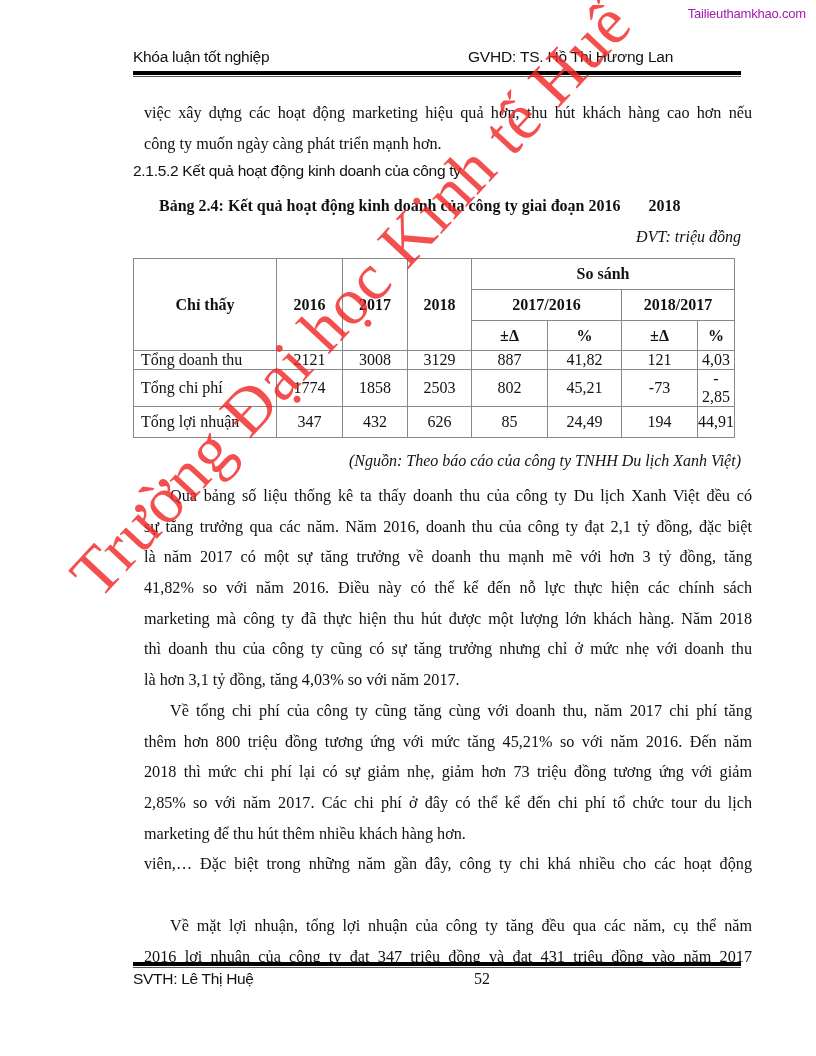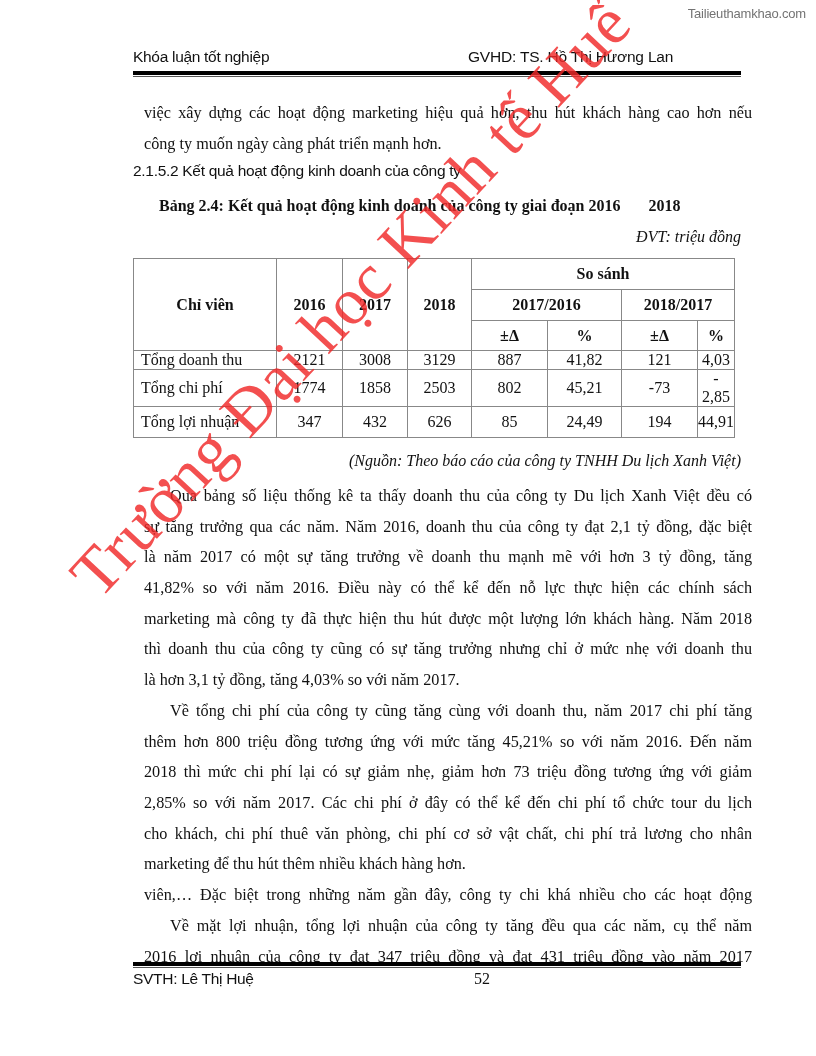--- a/index.html
+++ b/index.html
@@ -1,17 +1,17 @@
 <!DOCTYPE html>
 <html><head>
 <meta charset="utf-8">
 <style>
   html, body { margin: 0; padding: 0; background: #ffffff; }
   body { width: 816px; height: 1056px; position: relative; overflow: hidden; font-family: "Liberation Serif", serif; color: #111; }
-  .site-mark { position: absolute; top: 6px; right: 10px; font-family: "Liberation Sans", sans-serif; font-size: 13px; color: #737373; letter-spacing: -0.2px; }
+  .site-mark { position: absolute; top: 6px; right: 10px; font-family: "Liberation Sans", sans-serif; font-size: 13px; color: #a21caf; letter-spacing: -0.2px; }
   .hdr { position: absolute; left: 133px; width: 608px; top: 48px; height: 22px; font-family: "Liberation Sans", sans-serif; font-size: 15.5px; color: #111; }
   .hdr .l { position: absolute; left: 0; top: 0; letter-spacing: -0.3px; }
   .hdr .r { position: absolute; left: 335px; top: 0; letter-spacing: -0.2px; }
   .rule-top { position: absolute; left: 133px; width: 608px; top: 71px; height: 4px; background: #000; }
   .rule-top2 { position: absolute; left: 133px; width: 608px; top: 76px; height: 1px; background: #555; }
 
   .p { position: absolute; left: 144px; width: 608px; font-size: 16.2px; line-height: 30.7px; text-align: justify; }
   .p .ln { display: block; height: 30.7px; white-space: nowrap; text-align-last: justify; }
   .p .ln.last { text-align-last: left; }
   .p .ln.ind { padding-left: 26px; }
@@ -63,21 +63,21 @@
       <col style="width:66px">
       <col style="width:65px">
       <col style="width:64px">
     <col style="width:76px">
       <col style="width:74px">
       <col style="width:76px">
       <col style="width:36px;">
   </colgroup>
   <tbody>
       <tr style="height:31px;">
-    <td class="b" rowspan="3">Chỉ viên</td>
+    <td class="b" rowspan="3">Chỉ thấy</td>
     <td class="b" rowspan="3">2016</td>
     <td class="b" rowspan="3">2017</td>
     <td class="b" rowspan="3">2018</td>
     <td class="b" colspan="4">So sánh</td>
   </tr>
   <tr style="height:31px;">
     <td class="b" colspan="2">2017/2016</td>
     <td class="b" colspan="2">2018/2017</td>
   </tr>
   <tr style="height:30px;">
@@ -129,21 +129,20 @@
   <span class="ln">marketing mà công ty đã thực hiện thu hút được một lượng lớn khách hàng. Năm 2018</span>
   <span class="ln">thì doanh thu của công ty cũng có sự tăng trưởng nhưng chỉ ở mức nhẹ với doanh thu</span>
   <span class="ln last">là hơn 3,1 tỷ đồng, tăng 4,03% so với năm 2017.</span>
 </div>
 
 <div class="p" style="top:696px;">
   <span class="ln ind">Về tổng chi phí của công ty cũng tăng cùng với doanh thu, năm 2017 chi phí tăng</span>
   <span class="ln">thêm hơn 800 triệu đồng tương ứng với mức tăng 45,21% so với năm 2016. Đến năm</span>
   <span class="ln">2018 thì mức chi phí lại có sự giảm nhẹ, giảm hơn 73 triệu đồng tương ứng với giảm</span>
   <span class="ln">2,85% so với năm 2017. Các chi phí ở đây có thể kể đến chi phí tổ chức tour du lịch</span>
-  <span class="ln">cho khách, chi phí thuê văn phòng, chi phí cơ sở vật chất, chi phí trả lương cho nhân</span>
   <span class="ln last">marketing để thu hút thêm nhiều khách hàng hơn.</span>
   <span class="ln">viên,… Đặc biệt trong những năm gần đây, công ty chi khá nhiều cho các hoạt động</span>
 </div>
 
 <div class="p" style="top:911px;">
   <span class="ln ind">Về mặt lợi nhuận, tổng lợi nhuận của công ty tăng đều qua các năm, cụ thể năm</span>
   <span class="ln">2016 lợi nhuận của công ty đạt 347 triệu đồng và đạt 431 triệu đồng vào năm 2017</span>
 </div>
 
 <div class="rule-bot"></div>

